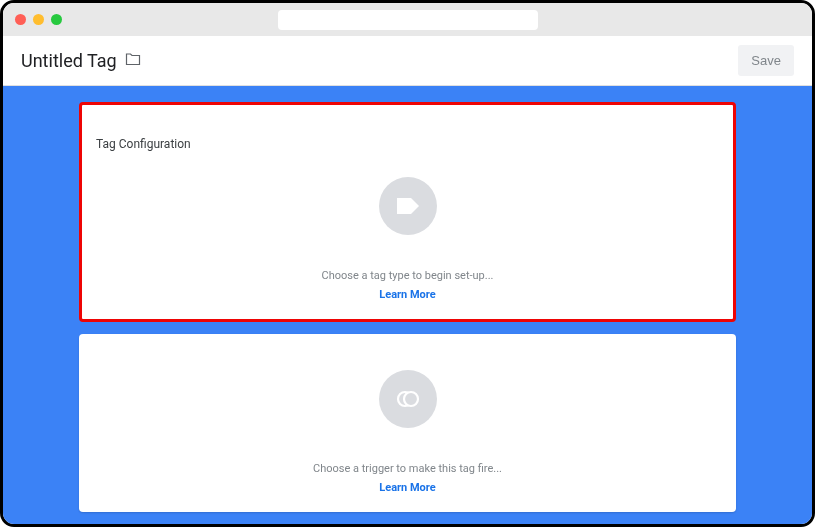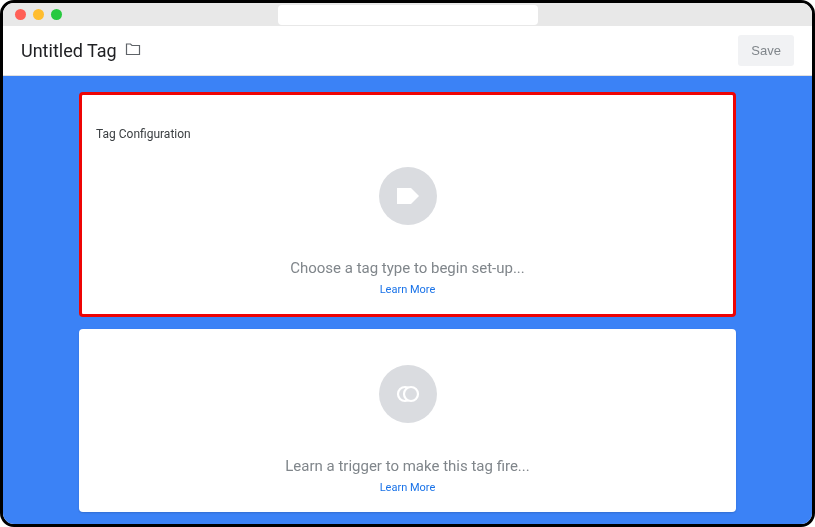--- a/index.html
+++ b/index.html
@@ -133,29 +133,30 @@
       width: 58px;
       height: 58px;
       border-radius: 50%;
       background: #dadce0;
       display: flex;
       align-items: center;
       justify-content: center;
       color: #fff;
     }
     .prompt-text {
-      font-size: 15px;
+      font-size: 11px;
       color: #80868b;
       margin-top: 34px;
     }
     .learn-more {
       font-size: 11px;
       color: #1a73e8;
       margin-top: 6px;
       cursor: pointer;
+      font-weight: bold;
     }
   </style>
 </head>
 <body>
 
 <div class="window">
   <div class="titlebar">
     <div class="traffic-lights">
       <div class="light red"></div>
       <div class="light yellow"></div>
@@ -195,20 +196,20 @@
       </div>
 
       <div class="card">
         <div class="card-body">
           <div class="circle-icon">
             <svg width="26" height="26" viewBox="0 0 26 26">
               <circle cx="10" cy="13" r="7" stroke="#ffffff" stroke-width="2.2" fill="none"></circle>
               <circle cx="16" cy="13" r="7" stroke="#ffffff" stroke-width="2.2" fill="#dadce0"></circle>
             </svg>
           </div>
-          <div class="prompt-text">Learn a trigger to make this tag fire...</div>
+          <div class="prompt-text">Choose a trigger to make this tag fire...</div>
           <a class="learn-more">Learn More</a>
         </div>
       </div>
 
     </div>
   </div>
 </div>
 
 </body></html>

